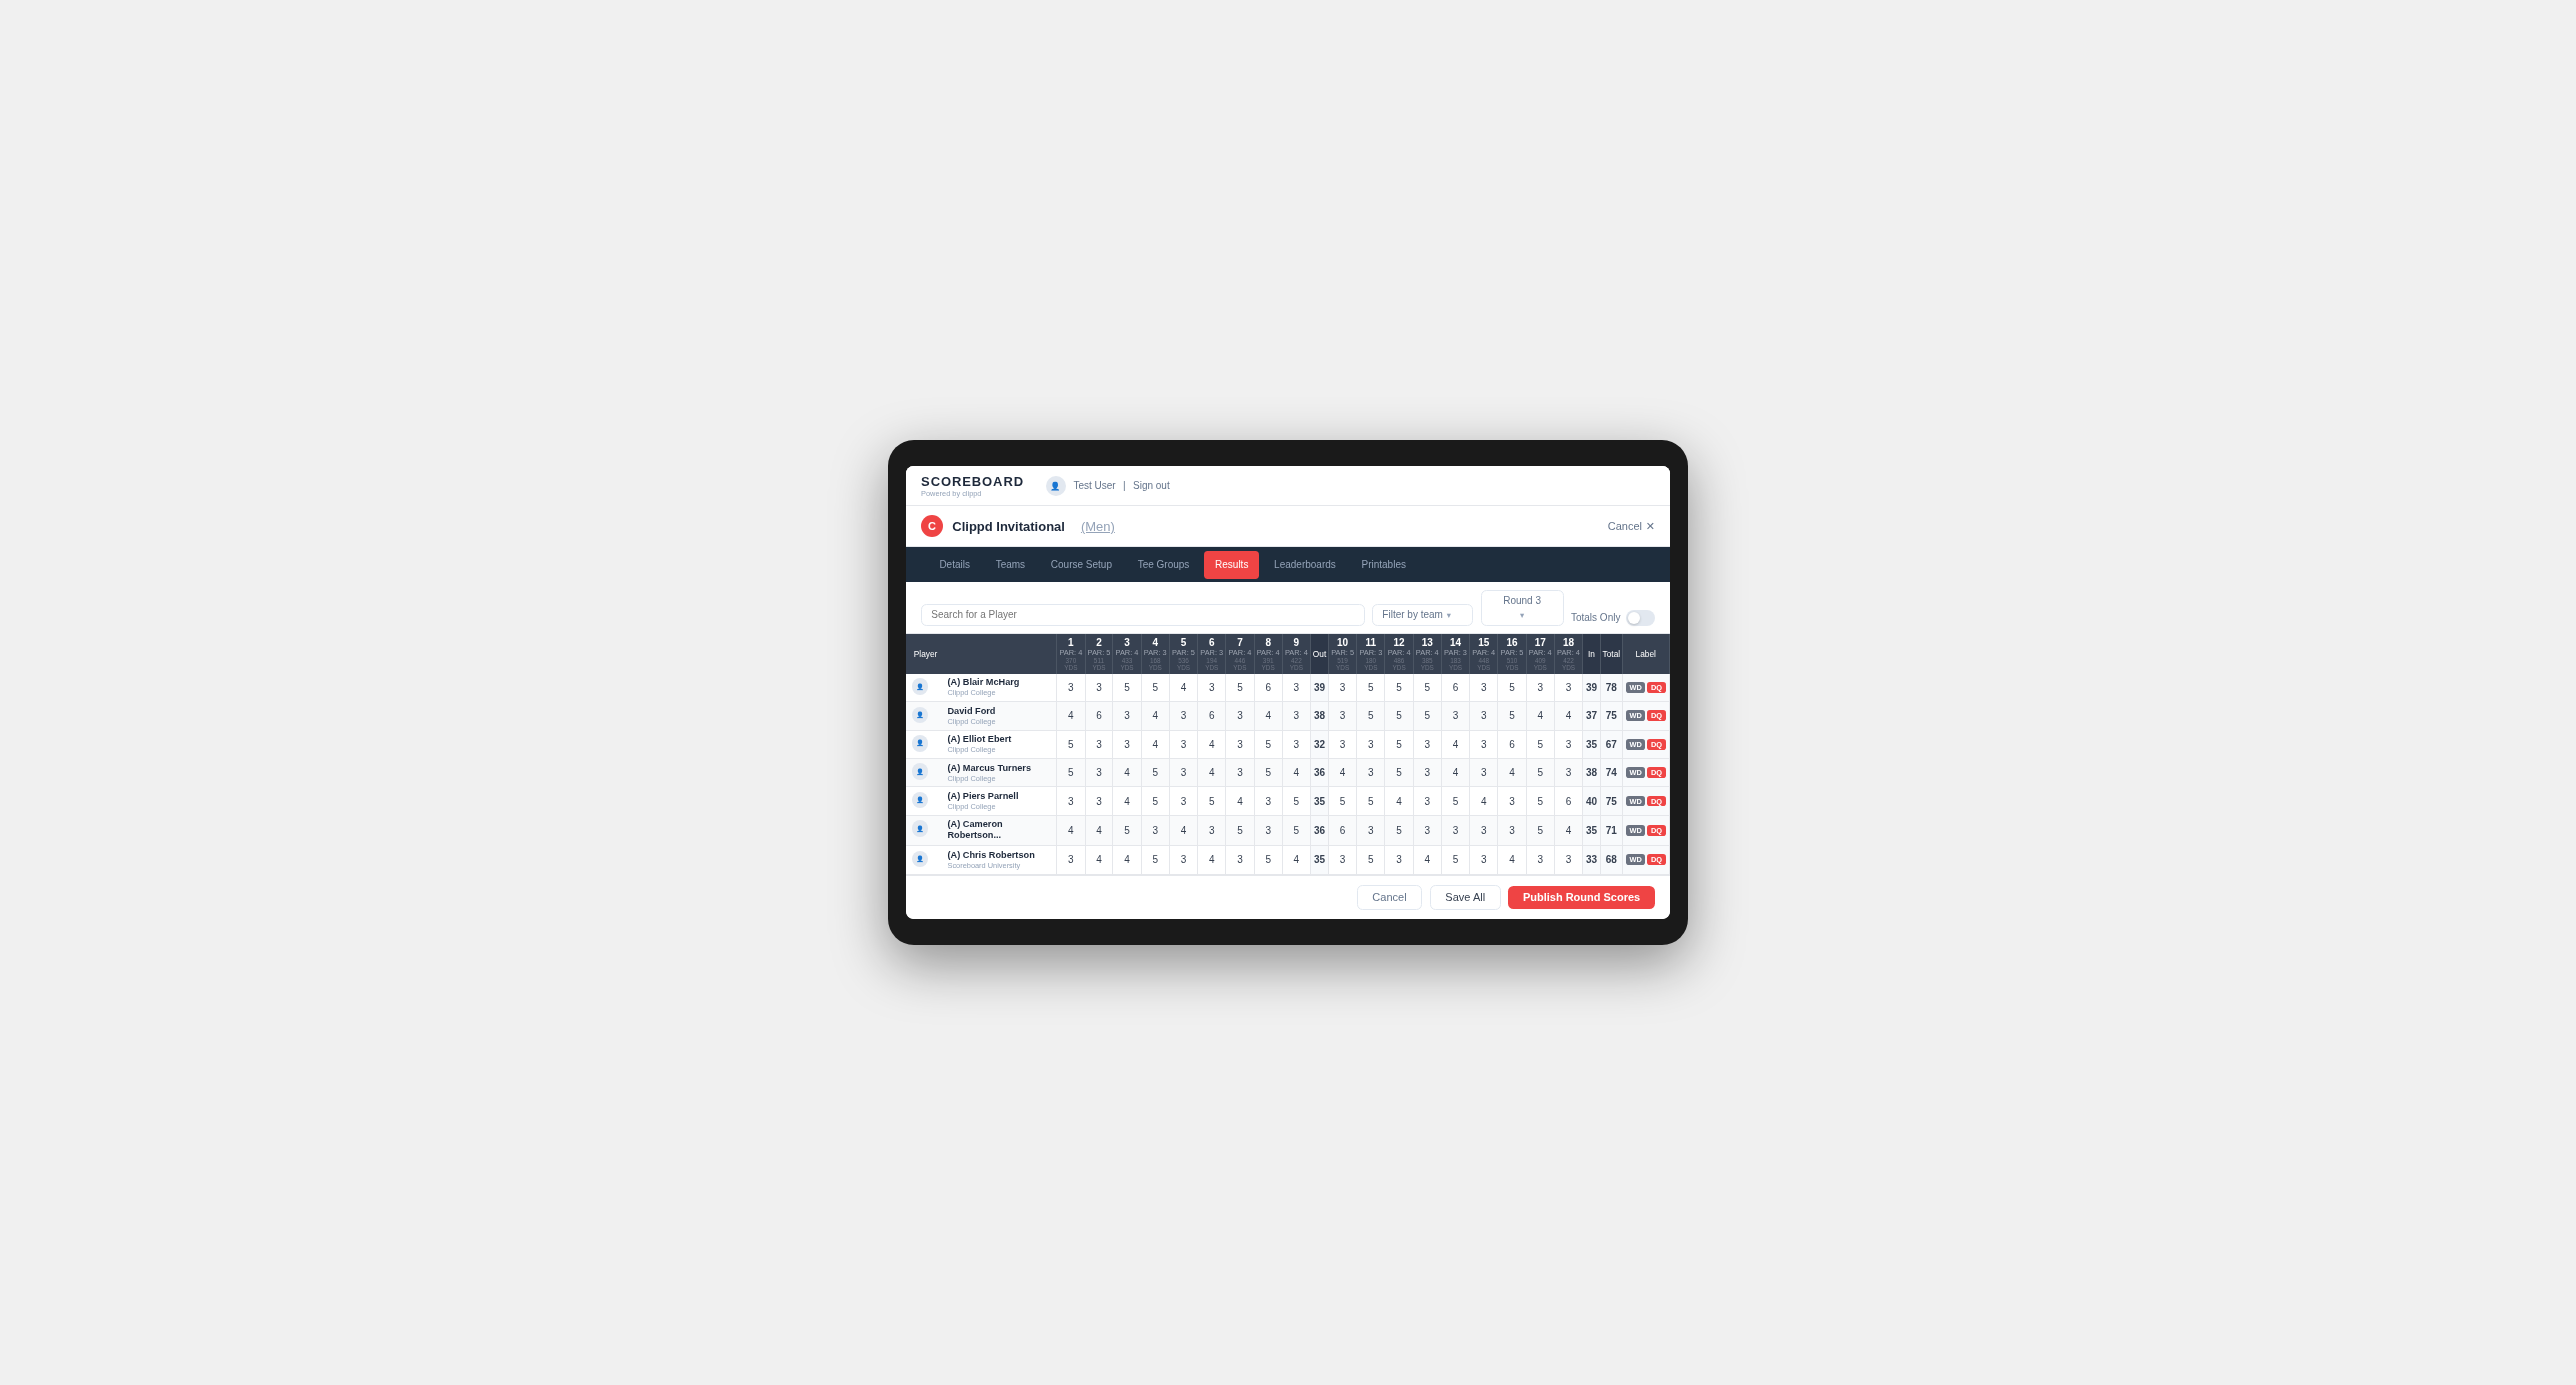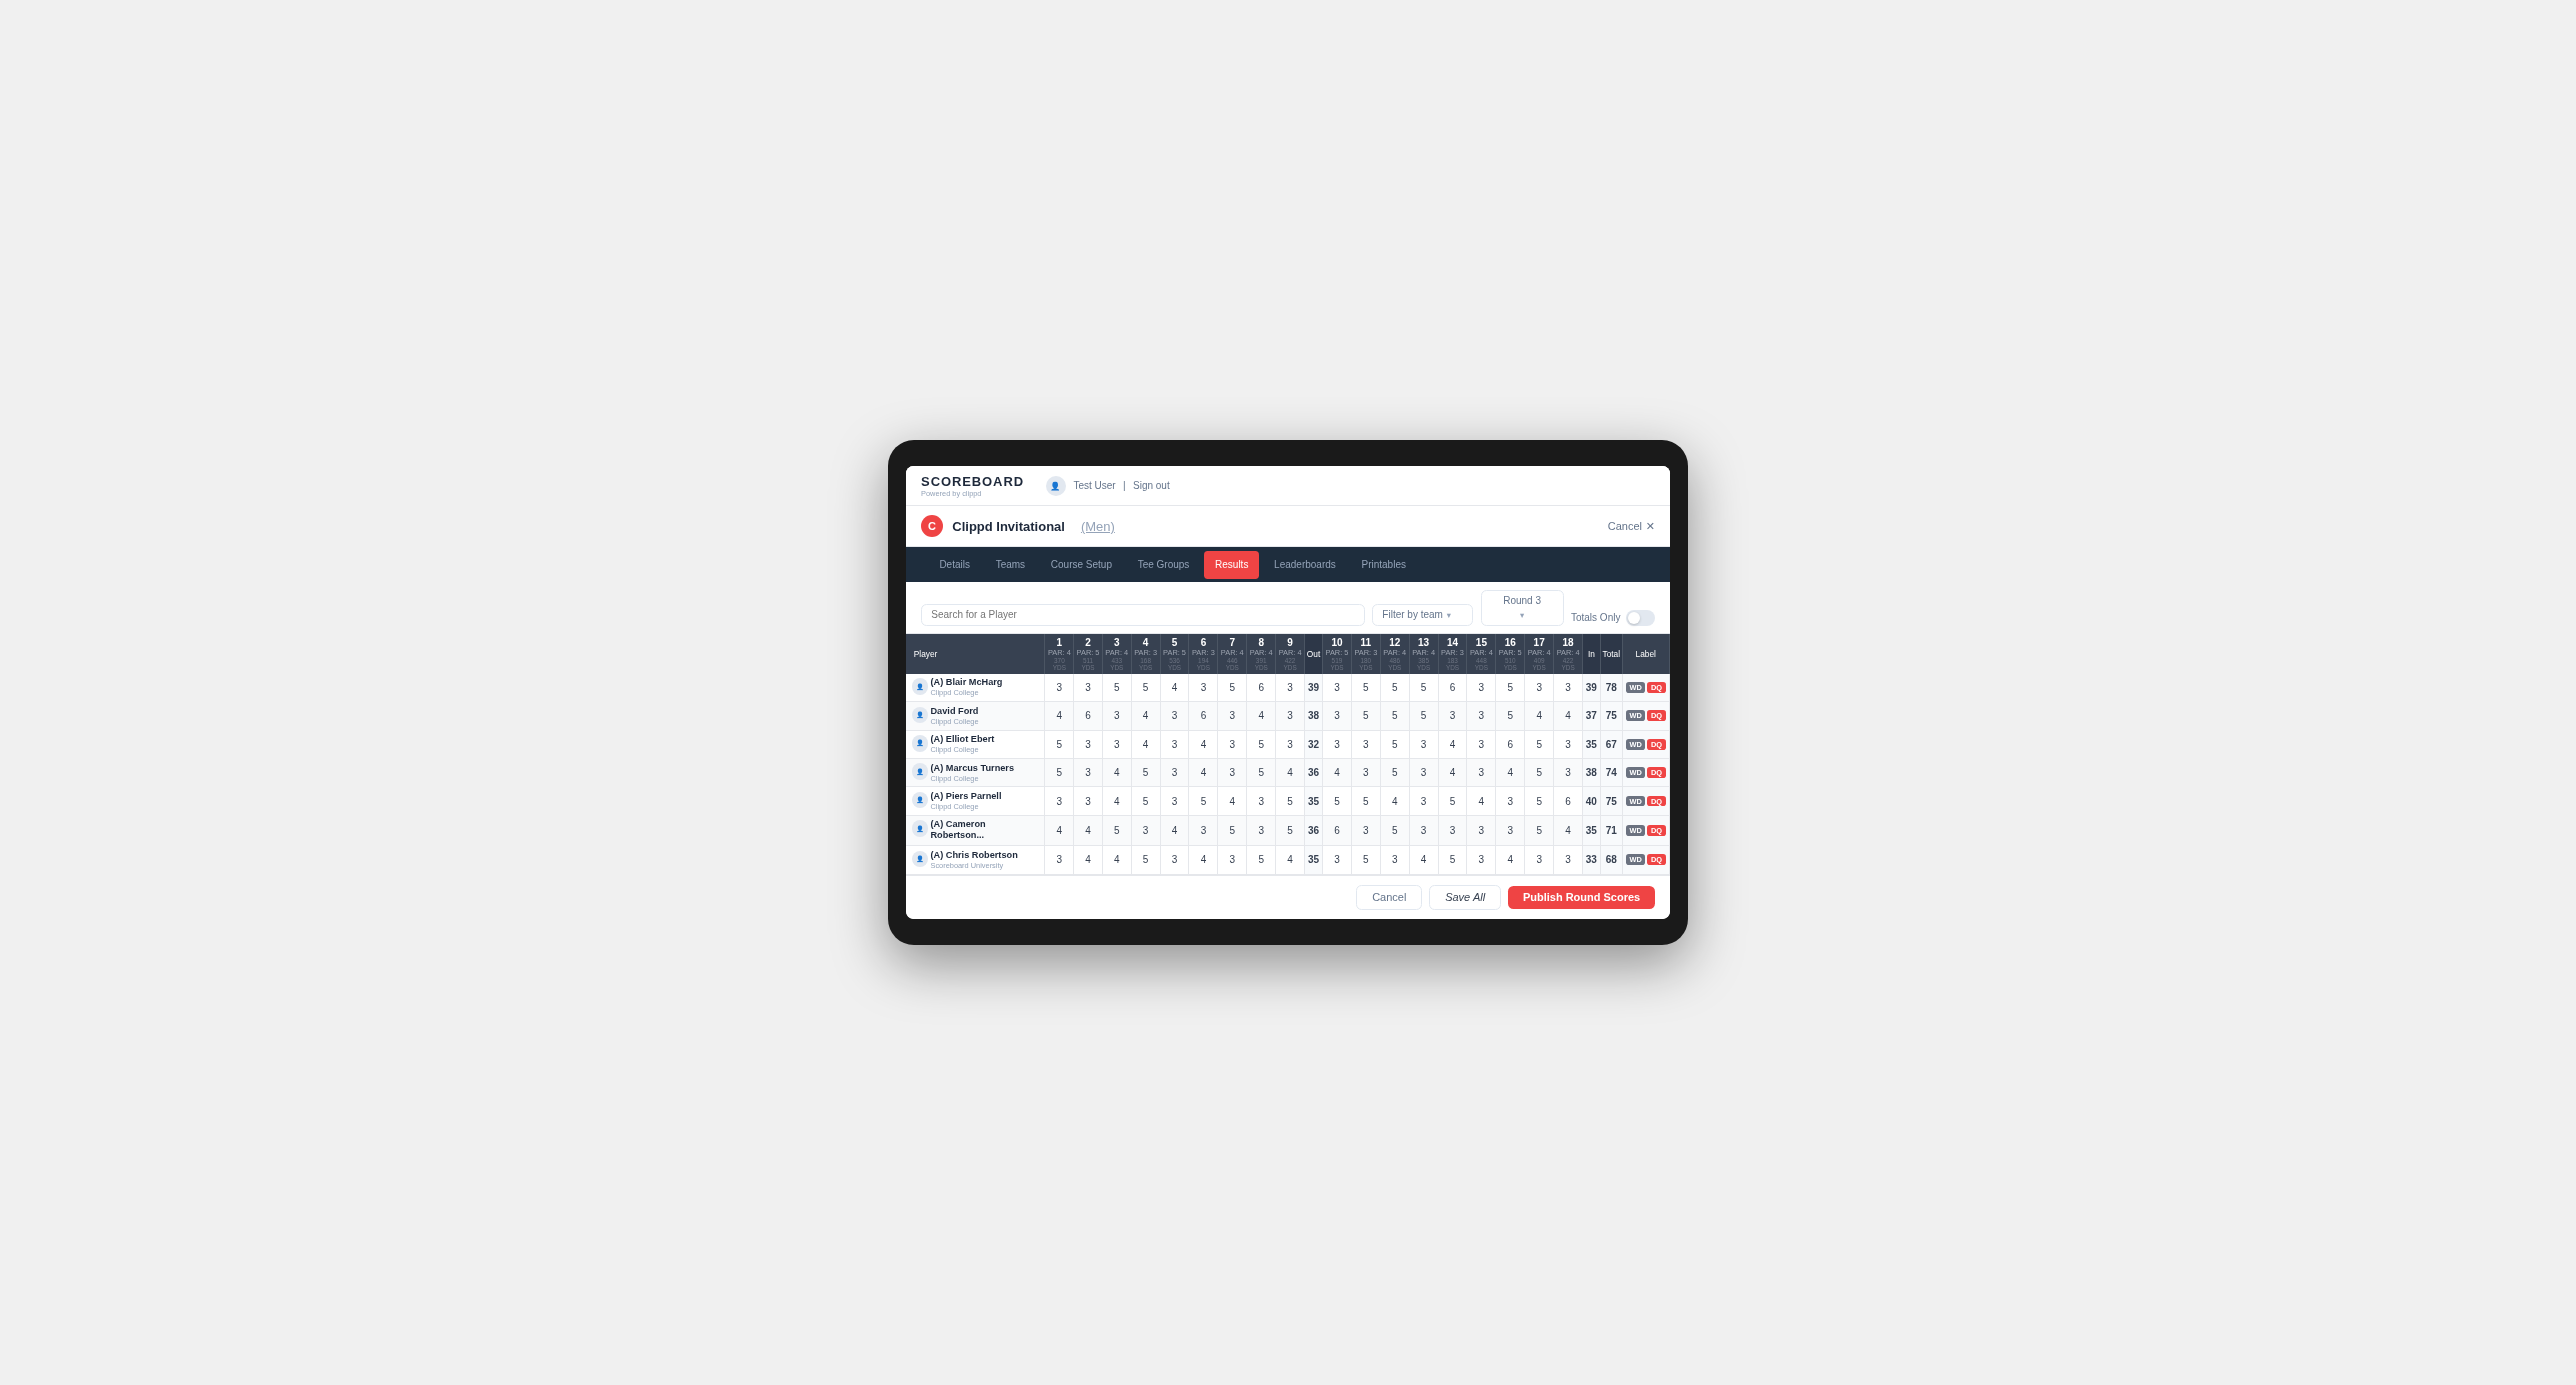--- a/index.html
+++ b/index.html
@@ -279,21 +279,21 @@
       color: #374151;
     }
     .score-table td.player-cell {
       text-align: left;
       padding: 3.7px 5.5px;
       min-width: 120px;
     }
     .player-info {
       display: flex;
       align-items: flex-start;
-      gap: 2px;
+      gap: 19px;
     }
     .player-avatar {
       width: 16.6px;
       height: 16.6px;
       background: #e2e8f0;
       border-radius: 50%;
       flex-shrink: 0;
       display: flex;
       align-items: center;
       justify-content: center;
@@ -366,21 +366,20 @@
       cursor: pointer;
     }
     .btn-save {
       padding: 5.5px 14.7px;
       border: 0.9px solid #e2e8f0;
       border-radius: 5.5px;
       font-size: 11px;
       color: #374151;
       background: #fff;
       cursor: pointer;
-      font-style: italic;
     }
     .btn-publish {
       padding: 5.5px 14.7px;
       border: none;
       border-radius: 5.5px;
       font-size: 11px;
       color: #fff;
       background: #ef4444;
       cursor: pointer;
       font-weight: 600;

